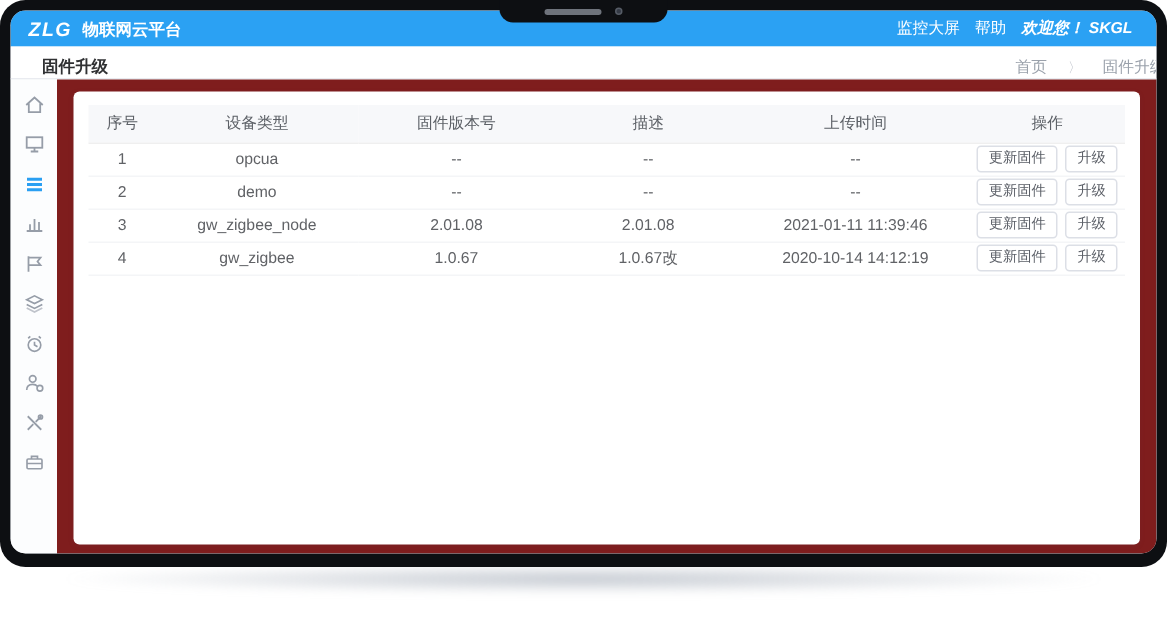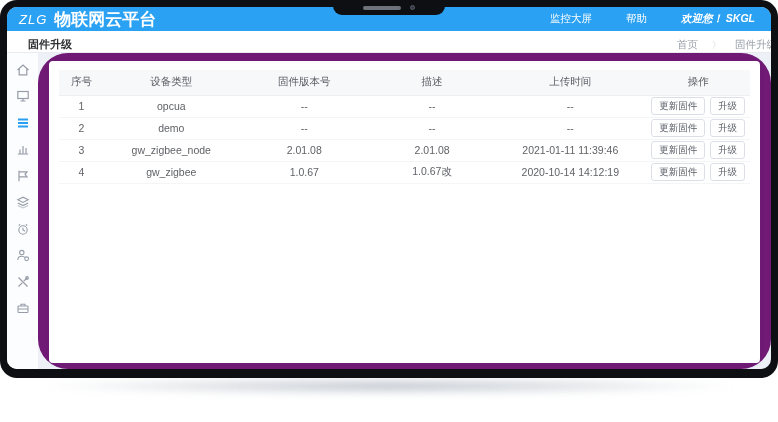--- a/index.html
+++ b/index.html
@@ -17,23 +17,23 @@
     background:#edf0f6; display:flex; flex-direction:column; }
   .notch { position:absolute; top:0; left:50%; transform:translateX(-50%); width:112px; height:15px;
     background:#0d0f12; border-radius:0 0 9px 9px; z-index:20; display:flex; align-items:center;
     justify-content:center; gap:9px; }
   .speaker { width:38px; height:4px; border-radius:2px; background:#6e737b; }
   .camera { width:5px; height:5px; border-radius:50%; background:#343a45; border:1px solid #565c66; }
 
   
   .appbar { flex:0 0 24px; background:#2ba1f3; color:#fff; display:flex; align-items:center;
     padding:0 16px 0 12px; }
-  .logo { font-size:13px; font-weight:normal; font-style:italic; letter-spacing:1px; }
-  .brand { font-size:17px; font-weight:bold; margin-left:7px; }
-  .appbar-nav { margin-left:auto; display:flex; align-items:center; gap:34px; font-size:10.5px; }
+  .logo { font-size:13px; font-weight:bold; font-style:italic; letter-spacing:1px; }
+  .brand { font-size:11px; font-weight:bold; margin-left:7px; }
+  .appbar-nav { margin-left:auto; display:flex; align-items:center; gap:10px; font-size:10.5px; }
   .appbar-link { cursor:pointer; }
   .welcome { font-weight:bold; font-size:10.5px;font-style:italic; }
 
   
   .tabbar { flex:0 0 22px; background:#ffffff; border-bottom:1px solid #e9ebf0; display:flex;
     align-items:flex-end; padding-left:21px; }
   .tab-active { font-size:11px; color:#303133; font-weight:bold; cursor:pointer; }
   .breadcrumb { margin-left:auto; display:flex; align-items:center; gap:14px; font-size:10.5px;
     color:#9aa1ab; white-space:nowrap; margin-right:-6px; }
   .crumb { cursor:pointer; }
@@ -41,21 +41,21 @@
 
   
   .main { flex:1; display:flex; min-height:0; }
   .sidebar { flex:0 0 31px; background:#fcfdfe; display:flex; flex-direction:column;
     align-items:center; padding-top:9px; gap:11.5px; }
   .side-icon { width:15px; height:15px; color:#969da8; cursor:pointer; display:flex;
     align-items:center; justify-content:center; }
   .side-icon svg { width:14px; height:14px; }
   .side-icon.active { color:#2a9ff2; }
 
-  .content { flex:1; min-width:0; display:flex; flex-direction:column; background:#701a75;border-radius:30px; }
+  .content { flex:1; min-width:0; display:flex; flex-direction:column; background:#7f1d1d; }
   .card-wrap { flex:1; min-height:0; padding:8px 11px 6px 11px; }
   .card { height:100%; background:#ffffff; border-radius:4px; box-shadow:0 1px 4px rgba(60,80,120,.08);
     padding:9px 10px; }
 
   table.grid { width:100%; border-collapse:collapse; table-layout:fixed; }
   .grid th { height:25px; background:#f7f8fa; font-weight:normal; font-size:10.5px; color:#5c6066;
     border-bottom:1px solid #efefef; }
   .grid td { height:22px; text-align:center; font-size:10.5px; color:#606266;
     border-bottom:1px solid #f4f5f7; overflow:hidden; white-space:nowrap; }
   .col-num{width:6.5%} .col-type{width:19.5%} .col-ver{width:19%} .col-desc{width:18%}

